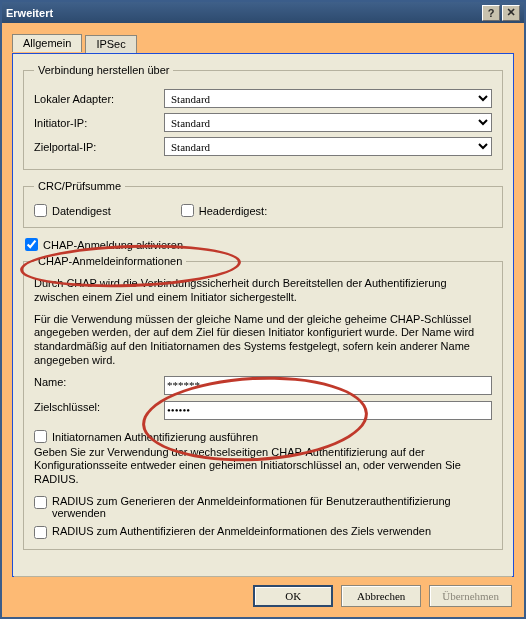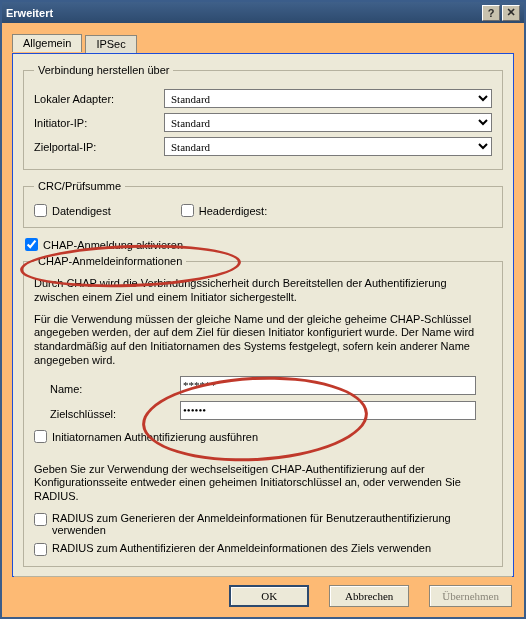--- a/index.html
+++ b/index.html
@@ -61,41 +61,41 @@
     overflow:hidden;
   }
   fieldset.group{
     border:1px solid #b6b29f;
     margin:0 0 10px 0;
     padding:8px 10px 8px 10px;
   }
   fieldset.group>legend{padding:0 4px;}
   .row{display:flex;align-items:center;margin:5px 0;}
   .row .lab{width:130px;}
-  .row2{display:flex;align-items:flex-end;margin:6px 16px;}
+  .row2{display:flex;align-items:flex-start;margin:6px 0;}
   .row2 .lab{width:130px;}
   select.combo, input.text{
     flex:1;
     height:19px;
     border:1px solid #7a7a7a;
     background:#fff;
     font:11px Tahoma;
     padding:1px 2px;
     box-sizing:border-box;
   }
   select.combo{appearance:auto;}
   .chk{
     width:13px;height:13px;margin:0 5px 0 0;vertical-align:middle;
   }
   .chklabel{display:inline-flex;align-items:flex-end;}
   .crc-row{display:flex;gap:70px;padding:4px 0 2px 0;}
   .para{margin:2px 0 8px 0;line-height:1.25;}
   .btnbar{
     position:absolute;left:10px;right:10px;bottom:8px;
-    display:flex;justify-content:flex-end;gap:20px;
+    display:flex;justify-content:flex-end;gap:8px;
     border-top:1px solid #b6b29f;padding-top:8px;
   }
   button.btn{
     height:22px;min-width:80px;
     border:1px solid #8a867a;
     background:#ece9d8;
     font:11px Tahoma;
     padding:0 12px;
     box-shadow:inset 1px 1px 0 #fff;
   }
@@ -183,21 +183,21 @@
         </div>
         <div class="row2" style="margin-bottom:10px;">
           <span class="lab">Zielschlüssel:</span>
           <input class="text" type="text" value="••••••" style="">
         </div>
 
         <label class="chklabel">
           <input type="checkbox" class="chk" style="">
           <span>Initiatornamen Authentifizierung ausführen</span>
         </label>
-        <div class="para" style="margin-top:18px;">Geben Sie zur Verwendung der wechselseitigen CHAP-Authentifizierung auf der Konfigurationsseite entweder einen geheimen Initiatorschlüssel an, oder verwenden Sie RADIUS.</div>
+        <div class="para" style="margin-top:1px;">Geben Sie zur Verwendung der wechselseitigen CHAP-Authentifizierung auf der Konfigurationsseite entweder einen geheimen Initiatorschlüssel an, oder verwenden Sie RADIUS.</div>
 
         <label class="chklabel" style="align-items:flex-start;margin-bottom:6px;">
           <input type="checkbox" class="chk" style="margin-top: 1px;">
           <span style="max-width:420px;">RADIUS zum Generieren der Anmeldeinformationen für Benutzerauthentifizierung verwenden</span>
         </label>
         <label class="chklabel" style="align-items:flex-start;">
           <input type="checkbox" class="chk" style="margin-top: 1px;">
           <span style="max-width:420px;">RADIUS zum Authentifizieren der Anmeldeinformationen des Ziels verwenden</span>
         </label>
       </fieldset>

